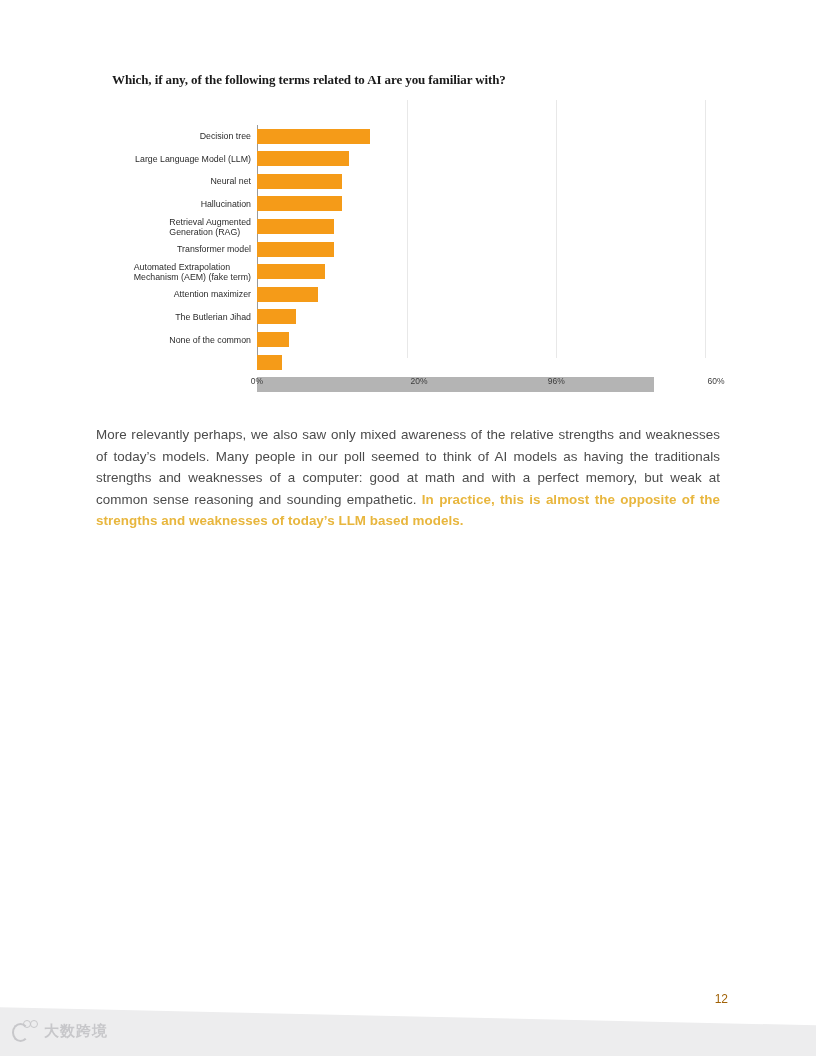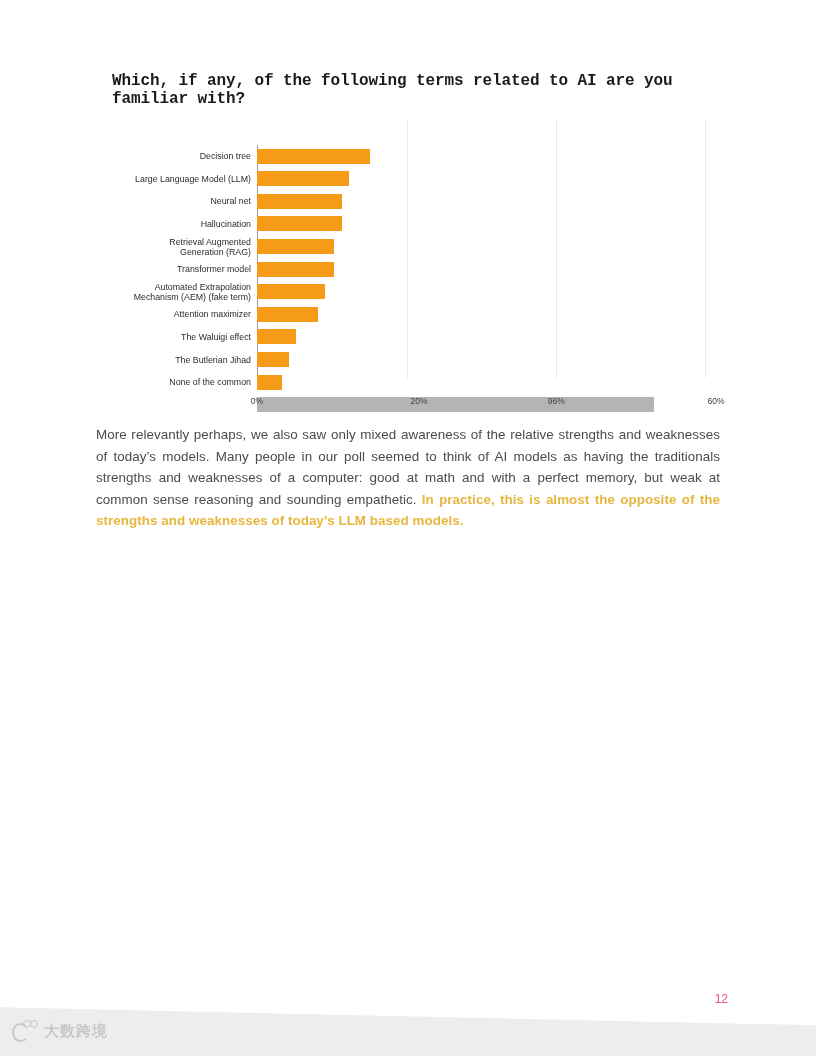--- a/index.html
+++ b/index.html
@@ -24,26 +24,26 @@
   }
 
   
   .chart-block {
     position: absolute;
     left: 96px;
     top: 72px;
     width: 640px;
   }
   .chart-title {
-    font-size: 16px;
+    font-size: 13px;
     font-weight: bold;
     color: #1b1b1b;
     letter-spacing: -0.1px;
     margin: 0 0 12px 16px;
-    font-family: Liberation Mono, monospace;
+    font-family: Liberation Serif, serif;
   }
 
   .chart-area {
     position: relative;
     height: 296px;
   }
 
   
   .plot {
     position: absolute;
@@ -89,21 +89,20 @@
   .bar.none {
     background: #b4b4b4;
   }
 
   
   .ylabels {
     position: absolute;
     left: 0;
     top: 25px;
     width: 155px;
-    text-align: right;
   }
   .ylabel {
     height: 22.6px;
     display: flex;
     align-items: center;
     justify-content: flex-end;
     font-size: 8.8px;
     line-height: 10px;
     color: #2b2b2b;
     white-space: pre-line;
@@ -142,21 +141,21 @@
     color: #E8B63D;
     font-weight: bold;
   }
 
   
   .page-number {
     position: absolute;
     right: 88px;
     top: 992px;
     font-size: 12px;
-    color: #ec4899;
+    color: #a16207;
   }
 
   
   .wm-band {
     position: absolute;
     left: 0;
     bottom: 0;
     width: 816px;
     height: 64px;
     background: #ededee;
@@ -218,21 +217,20 @@
           <div class="ylabel">Decision tree</div>
           <div class="ylabel">Large Language Model (LLM)</div>
           <div class="ylabel">Neural net</div>
           <div class="ylabel">Hallucination</div>
           <div class="ylabel">Retrieval Augmented
 Generation (RAG)</div>
           <div class="ylabel">Transformer model</div>
           <div class="ylabel">Automated Extrapolation
 Mechanism (AEM) (fake term)</div>
           <div class="ylabel">Attention maximizer</div>
-          <div class="ylabel">The Waluigi effect</div>
           <div class="ylabel">The Butlerian Jihad</div>
           <div class="ylabel">None of the common</div>
         </div>
 
       <div class="plot">
         <div class="gridline" style="left:149.67px"></div>
         <div class="gridline" style="left:299.33px"></div>
         <div class="gridline" style="left:448px"></div>
         <div class="axis-line"></div>
         <div class="rows" id="rows">

